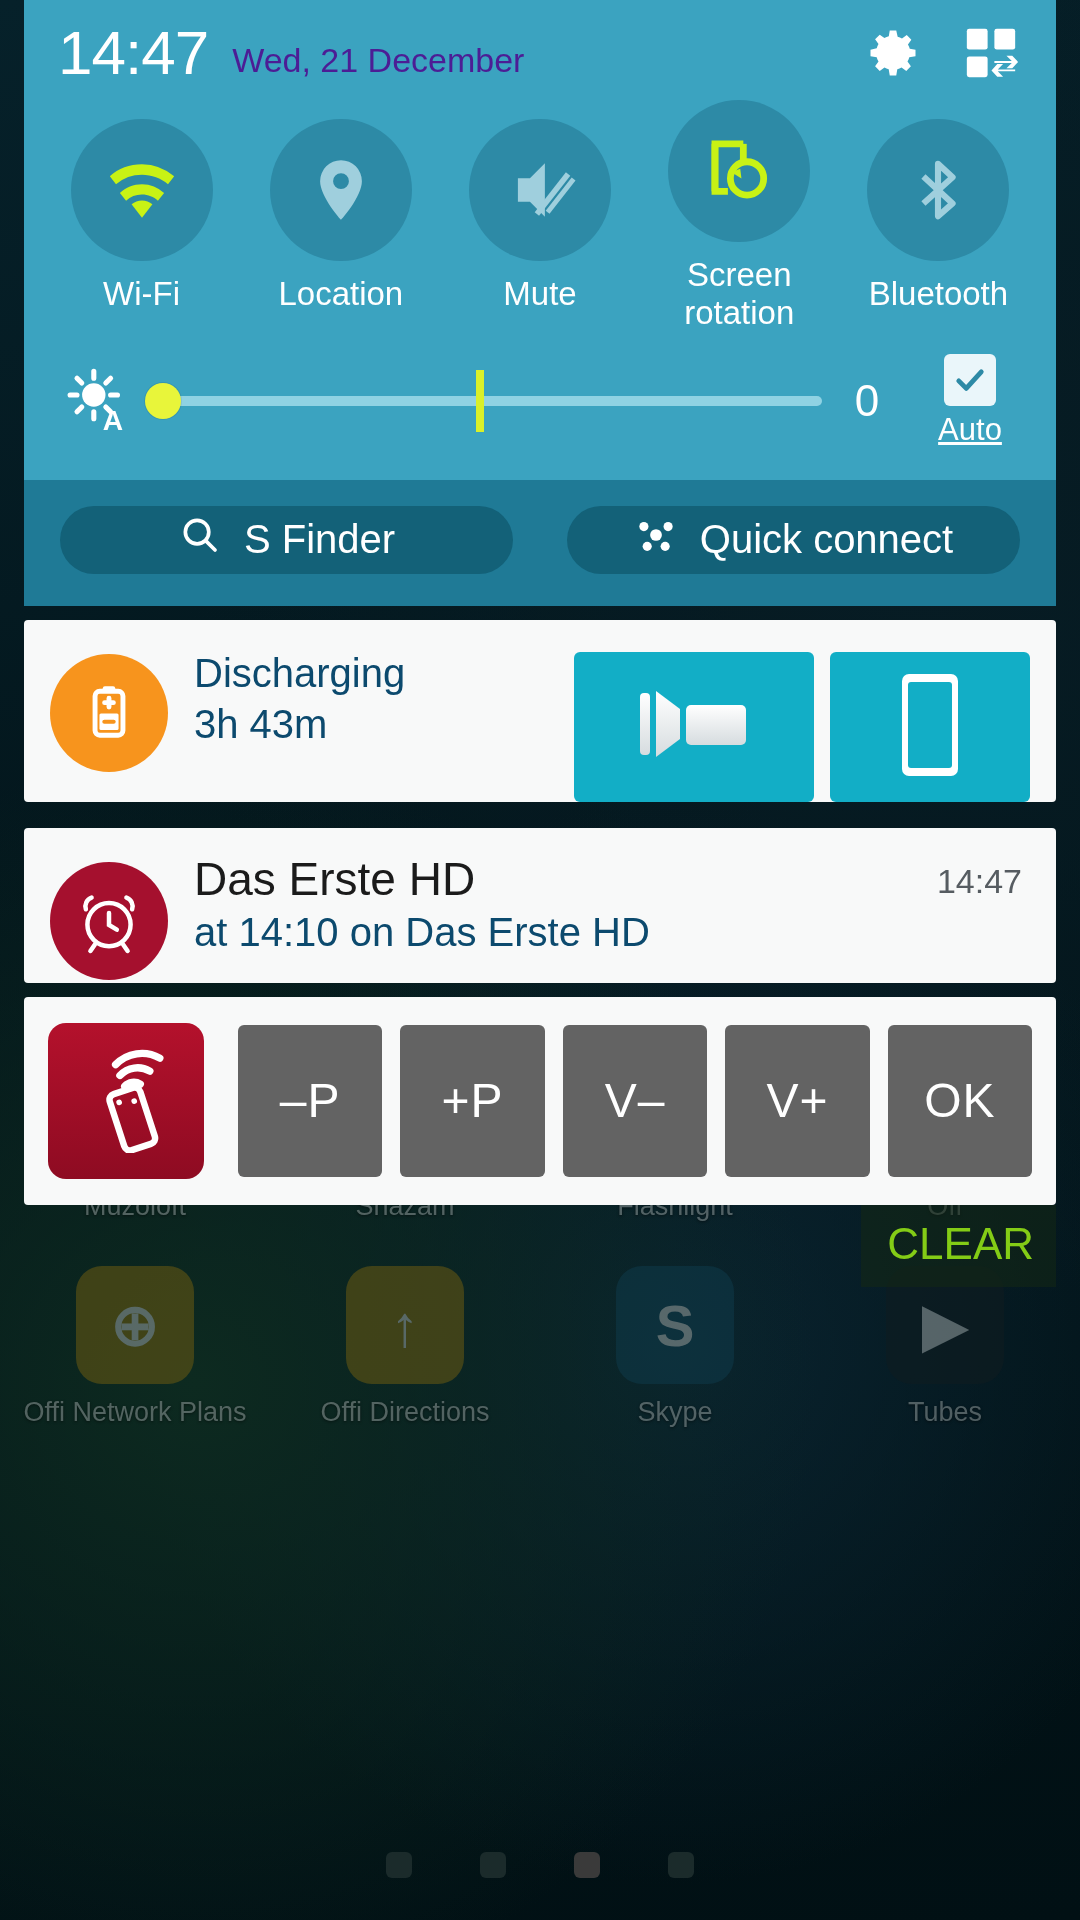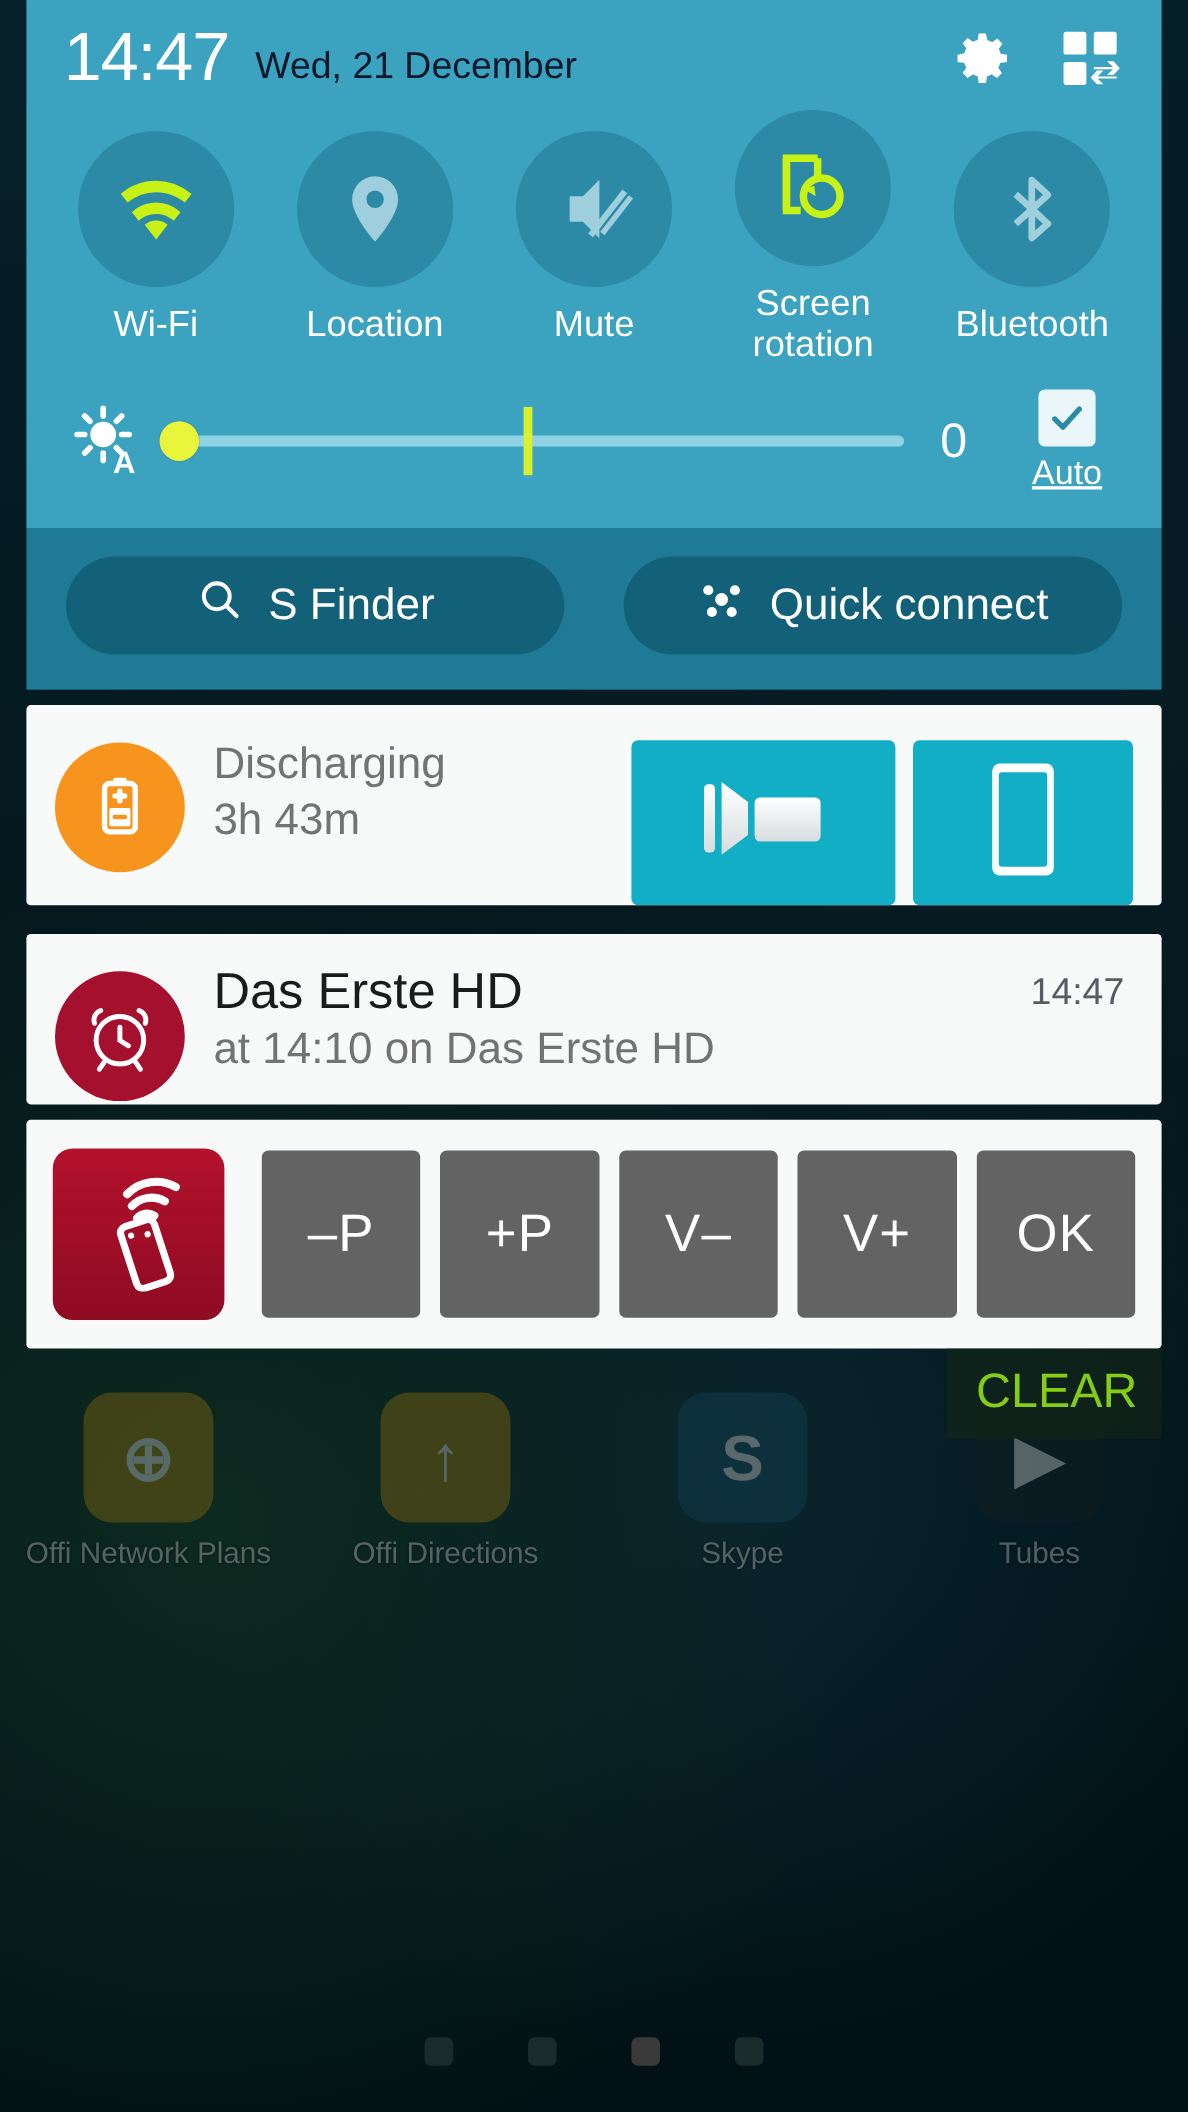--- a/index.html
+++ b/index.html
@@ -55,21 +55,21 @@
   }
   .qs-header{
     display:flex; align-items:center;
     padding:22px 34px 10px 34px;
   }
   .qs-clock{
     font-size:62px; color:#ffffff; font-weight:400; letter-spacing:-1px;
     line-height:1;
   }
   .qs-date{
-    font-size:34px; color:#0f172a; margin-left:24px; margin-top:14px;
+    font-size:34px; color:#4c1d95; margin-left:24px; margin-top:14px;
   }
   .qs-header-spacer{ flex:1; }
   .qs-hdr-icon{
     width:62px;height:62px;margin-left:36px;
     display:flex;align-items:center;justify-content:center;
   }
 
   .qs-toggles{
     display:flex; padding:6px 18px 0 18px;align-items:center;
   }
@@ -120,21 +120,21 @@
   .auto-lab{ font-size:31px;color:#ffffff;text-decoration:underline; }
 
   
   .qs-sub{
     margin:0 24px;
     background:#1f7a96;
     padding:26px 36px 32px 36px;
     display:flex; gap:54px;
   }
   .sub-btn{
-    flex:1; height:89px; border-radius:48px; background:#136178;
+    flex:1; height:68px; border-radius:48px; background:#136178;
     display:flex;align-items:center;justify-content:center; gap:22px;
     color:#ffffff; font-size:40px;
   }
 
   
   .notif{
     margin:14px 24px 0 24px;
     background:#f8f9f9;
     border-radius:4px;
     display:flex;
@@ -146,21 +146,21 @@
   }
   .circ-icon{
     width:118px;height:118px;border-radius:50%;
     display:flex;align-items:center;justify-content:center;
   }
   .notif-body{ flex:1; padding:26px 0 26px 0; }
   .notif-title{
     font-size:46px;color:#1b1b1b; line-height:1.12;
   }
   .notif-sub{
-    font-size:40px;color:#737373; line-height:1.18; margin-top:4px;
+    font-size:40px;color:#0c4a6e; line-height:1.18; margin-top:4px;
   }
   .notif-time{
     font-size:34px;color:#565c61; padding:34px 34px 0 0; white-space:nowrap;
   }
 
   
   .batt-actions{
     display:flex; align-items:flex-start; gap:16px; padding:32px 26px 0 0;
     position:relative;
   }

